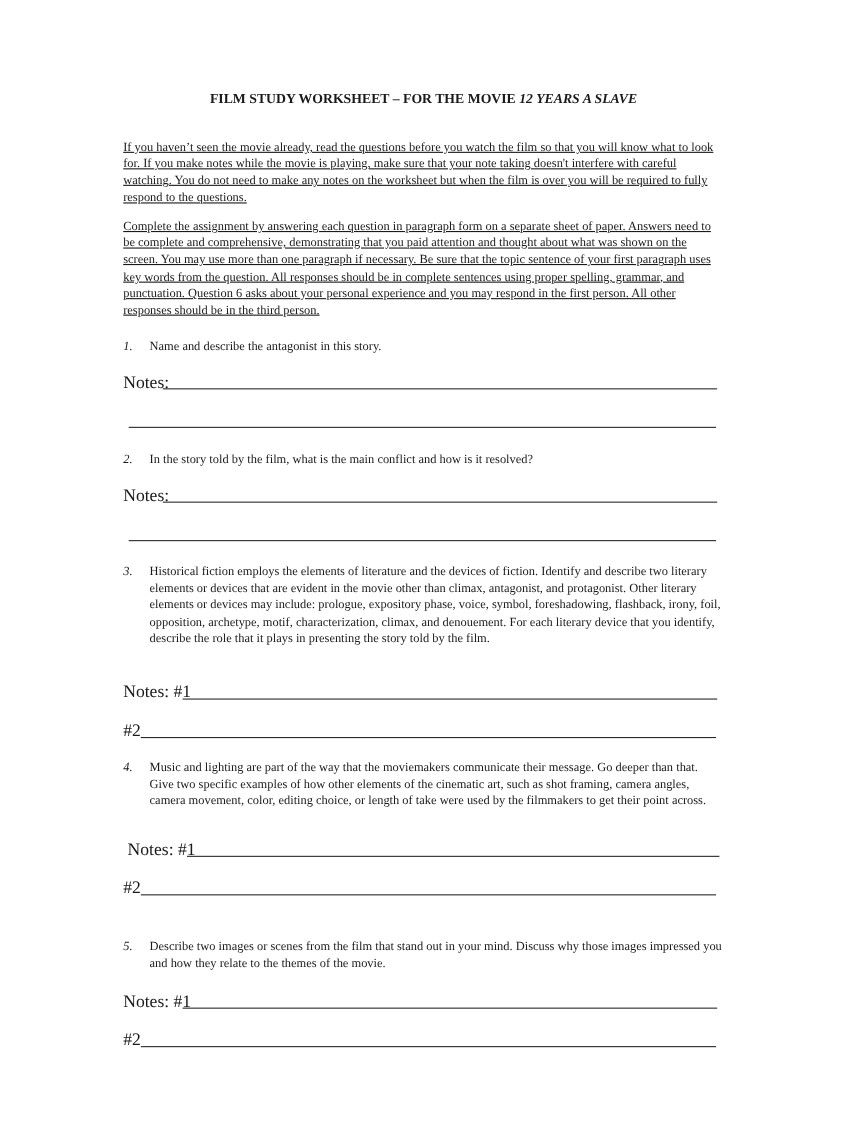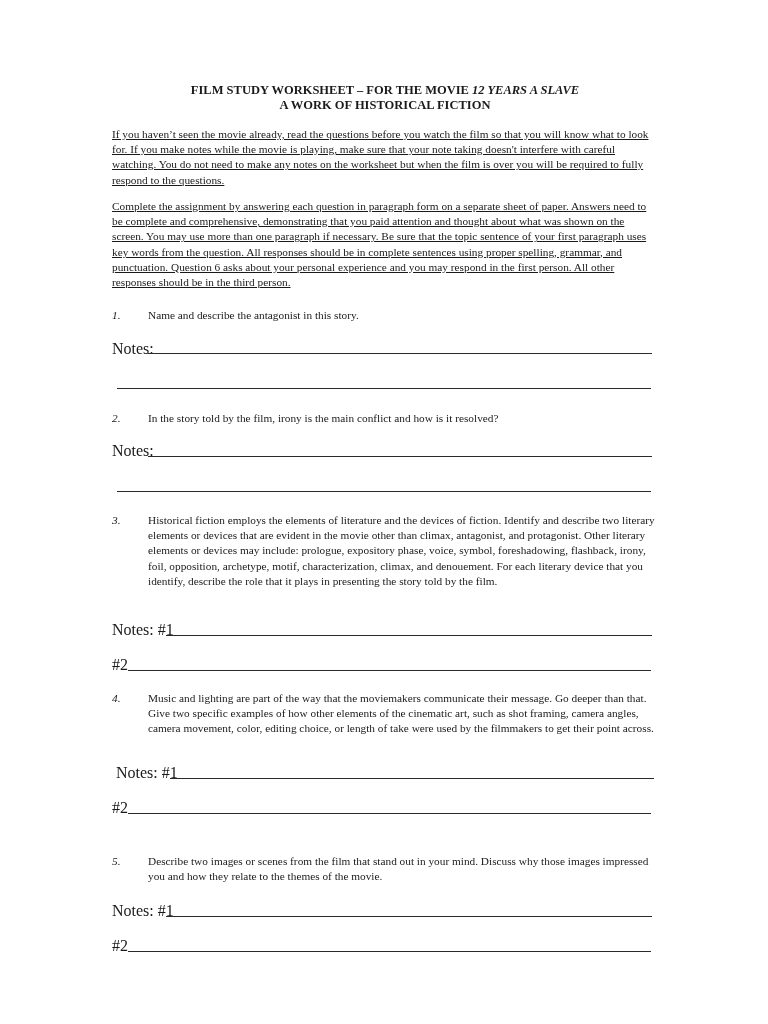--- a/index.html
+++ b/index.html
@@ -16,52 +16,51 @@
   .title i { font-style: italic; }
   .para {
     position: absolute; left: 112px; width: 545px;
     font-size: 11.3px; line-height: 15.2px; text-decoration: underline;
   }
   .q {
     position: absolute; left: 112px; width: 545px;
     font-size: 11.3px; line-height: 15.2px;
   }
   .q .num { position: absolute; left: 0; top: 0; font-style: italic; }
-  .q .text { display: block; margin-left: 36px; }
+  .q .text { display: block; margin-left: 24px; }
   .label {
     position: absolute; font-size: 16px; line-height: 14px;
   }
   .line {
     position: absolute; height: 0; border-top: 1px solid #2a2a2a;
   }
 </style>
 </head>
 <body>
 
 <div class="page">
 
   <div class="title" style="top:83px;">
     <span>FILM STUDY WORKSHEET – FOR THE MOVIE </span><i>12 YEARS A SLAVE</i>
   </div>
-  <div class="title" style="top:98px;">A WORK OF HISTORICAL FICTION</div>
 
   <div class="para" style="top:127px;">If you haven’t seen the movie already, read the questions before you watch the film so that you will know what to look for.   If you make notes while the movie is playing, make sure that your note taking doesn't interfere with careful watching. You do not need to make any notes on the worksheet but when the film is over you will be required to fully respond to the questions.</div>
   <div class="para" style="top:199px;">Complete the assignment by answering each question in paragraph form on a separate sheet of paper. Answers need to be complete and comprehensive, demonstrating that you paid attention and thought about what was shown on the screen.  You may use more than one paragraph if necessary. Be sure that the topic sentence of your first paragraph uses key words from the question. All responses should be in complete sentences using proper spelling, grammar, and punctuation. Question 6 asks about your personal experience and you may respond in the first person.  All other responses should be in the third person.</div>
 
   <div class="q" style="top:308px;">
     <span class="num">1.</span>
     <span class="text">Name and describe the antagonist in this story.</span>
   </div>
   <div class="label" style="left:112px; top:342px;">Notes:</div>
   <div class="line" style="left:148px; top:353px; width:504px;"></div>
   <div class="line" style="left:117px; top:388px; width:534px;"></div>
 
   <div class="q" style="top:411px;">
     <span class="num">2.</span>
-    <span class="text">In the story told by the film, irony is the main conflict and how is it resolved?</span>
+    <span class="text">In the story told by the film, what is the main conflict and how is it resolved?</span>
   </div>
   <div class="label" style="left:112px; top:444px;">Notes:</div>
   <div class="line" style="left:148px; top:456px; width:504px;"></div>
   <div class="line" style="left:117px; top:491px; width:534px;"></div>
 
   <div class="q" style="top:513px;">
     <span class="num">3.</span>
     <span class="text">Historical fiction employs the elements of literature and the devices of fiction.  Identify and describe two literary elements or devices that are evident in the movie other than climax, antagonist, and protagonist.   Other literary elements or devices may include: prologue, expository phase, voice, symbol, foreshadowing, flashback, irony, foil, opposition, archetype, motif, characterization, climax, and denouement.  For each literary device that you identify, describe the role that it plays in presenting the story told by the film.</span>
   </div>
   <div class="label" style="left:112px; top:623px;">Notes:  #1</div>

